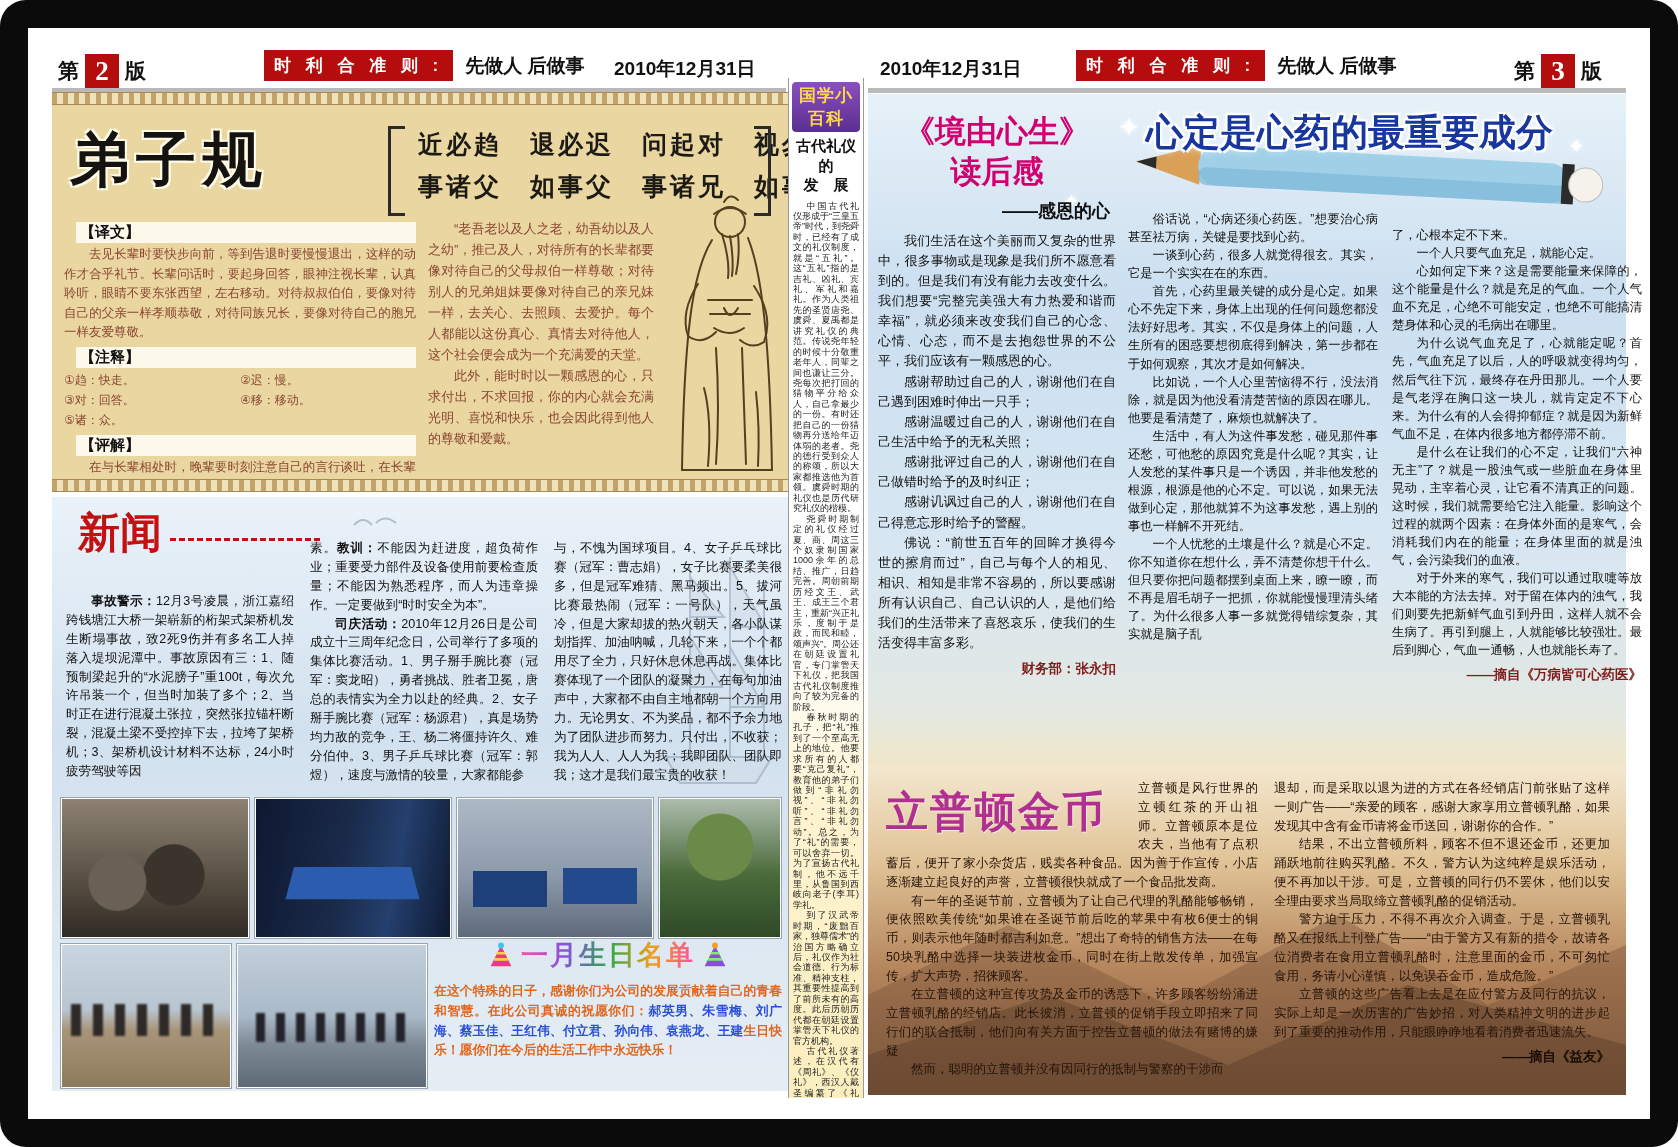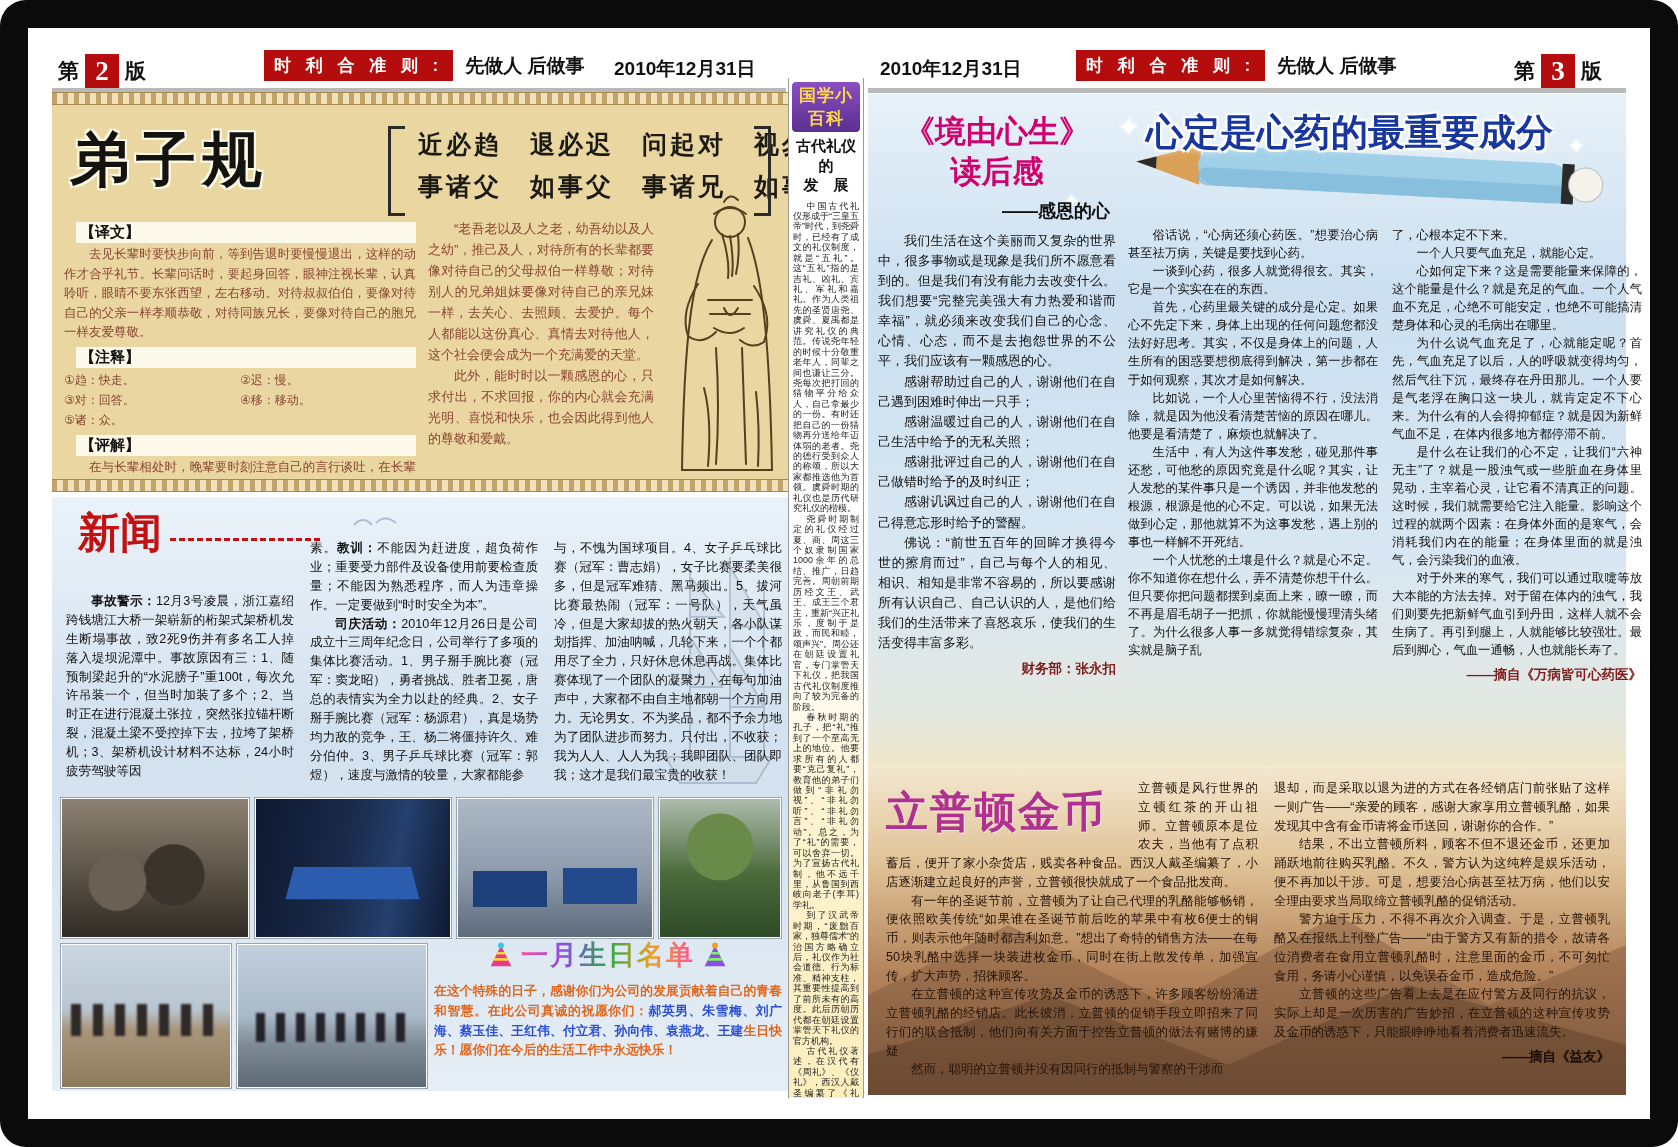--- a/index.html
+++ b/index.html
@@ -287,21 +287,21 @@
       <svg class="abs" style="left:10px;top:44px;transform:rotate(3deg);" width="480" height="64" viewBox="0 0 480 64">
         <polygon points="2,32 66,12 66,52" fill="#d9a056"></polygon>
         <polygon points="2,32 22,26 22,38" fill="#2b2b2b"></polygon>
         <rect x="64" y="12" width="372" height="40" rx="20" fill="#9fd0e8"></rect>
         <rect x="64" y="34" width="372" height="18" rx="9" fill="#7db8d8" opacity=".7"></rect>
         <rect x="428" y="12" width="12" height="40" fill="#2b2b2b"></rect>
         <circle cx="452" cy="32" r="17" fill="#f4f2ea" stroke="#bbb"></circle>
       </svg>
       <div class="abs heart-title" style="left:22px;top:10px;">心定是心药的最重要成分</div>
 
-      <div class="abs heart-col" style="left:4px;top:128px;width:250px;height:530px;">
+      <div class="abs heart-col" style="left:4px;top:112px;width:250px;height:530px;">
           <p>俗话说，“心病还须心药医。”想要治心病甚至祛万病，关键是要找到心药。</p>
           <p>一谈到心药，很多人就觉得很玄。其实，它是一个实实在在的东西。</p>
           <p>首先，心药里最关键的成分是心定。如果心不先定下来，身体上出现的任何问题您都没法好好思考。其实，不仅是身体上的问题，人生所有的困惑要想彻底得到解决，第一步都在于如何观察，其次才是如何解决。</p>
           <p>比如说，一个人心里苦恼得不行，没法消除，就是因为他没看清楚苦恼的原因在哪儿。他要是看清楚了，麻烦也就解决了。</p>
           <p>生活中，有人为这件事发愁，碰见那件事还愁，可他愁的原因究竟是什么呢？其实，让人发愁的某件事只是一个诱因，并非他发愁的根源，根源是他的心不定。可以说，如果无法做到心定，那他就算不为这事发愁，遇上别的事也一样解不开死结。</p>
           <p>一个人忧愁的土壤是什么？就是心不定。你不知道你在想什么，弄不清楚你想干什么。但只要你把问题都摆到桌面上来，瞭一瞭，而不再是眉毛胡子一把抓，你就能慢慢理清头绪了。为什么很多人事一多就觉得错综复杂，其实就是脑子乱</p>
         </div>
       <div class="abs" style="left:268px;top:128px;width:250px;height:530px;">
         <div class="heart-col cont-first">
             <p>了，心根本定不下来。</p>
@@ -316,32 +316,32 @@
     </div>
 
     <div class="abs lipton" style="left:840px;top:737px;width:758px;height:330px;">
       <svg class="abs" style="left:0;top:90px;" width="758" height="240" viewBox="0 0 758 240" preserveAspectRatio="none">
         <polygon points="0,140 140,70 300,150 470,60 620,150 758,90 758,240 0,240" fill="#7c573c" opacity=".45"></polygon>
         <polygon points="0,200 180,140 360,210 540,130 758,190 758,240 0,240" fill="#5d3f2a" opacity=".5"></polygon>
       </svg>
       <div class="abs lip-col" style="left:18px;top:14px;width:372px;height:302px;">
         <div class="lip-title">立普顿金币</div>
         <div class="cont-first">
-            <p>立普顿是风行世界的立顿红茶的开山祖师。立普顿原本是位农夫，当他有了点积蓄后，便开了家小杂货店，贱卖各种食品。西汉人戴圣编纂了，小店逐渐建立起良好的声誉，立普顿很快就成了一个食品批发商。</p>
+            <p>立普顿是风行世界的立顿红茶的开山祖师。立普顿原本是位农夫，当他有了点积蓄后，便开了家小杂货店，贱卖各种食品。因为善于作宣传，小店逐渐建立起良好的声誉，立普顿很快就成了一个食品批发商。</p>
             <p>有一年的圣诞节前，立普顿为了让自己代理的乳酪能够畅销，便依照欧美传统“如果谁在圣诞节前后吃的苹果中有枚6便士的铜币，则表示他年随时都吉利如意。”想出了奇特的销售方法——在每50块乳酪中选择一块装进枚金币，同时在街上散发传单，加强宣传，扩大声势，招徕顾客。</p>
             <p>在立普顿的这种宣传攻势及金币的诱惑下，许多顾客纷纷涌进立普顿乳酪的经销店。此长彼消，立普顿的促销手段立即招来了同行们的联合抵制，他们向有关方面于控告立普顿的做法有赌博的嫌疑</p>
             <p>然而，聪明的立普顿并没有因同行的抵制与警察的干涉而</p>
           </div>
       </div>
       <div class="abs" style="left:406px;top:14px;width:336px;height:302px;">
         <div class="lip-col cont-first">
             <p>退却，而是采取以退为进的方式在各经销店门前张贴了这样一则广告——“亲爱的顾客，感谢大家享用立普顿乳酪，如果发现其中含有金币请将金币送回，谢谢你的合作。”</p>
-            <p>结果，不出立普顿所料，顾客不但不退还金币，还更加踊跃地前往购买乳酪。不久，警方认为这纯粹是娱乐活动，便不再加以干涉。可是，想要治心病甚至祛万病，他们以安全理由要求当局取缔立普顿乳酪的促销活动。</p>
+            <p>结果，不出立普顿所料，顾客不但不退还金币，还更加踊跃地前往购买乳酪。不久，警方认为这纯粹是娱乐活动，便不再加以干涉。可是，立普顿的同行仍不罢休，他们以安全理由要求当局取缔立普顿乳酪的促销活动。</p>
             <p>警方迫于压力，不得不再次介入调查。于是，立普顿乳酪又在报纸上刊登广告——“由于警方又有新的措令，故请各位消费者在食用立普顿乳酪时，注意里面的金币，不可匆忙食用，务请小心谨慎，以免误吞金币，造成危险。”</p>
-            <p>立普顿的这些广告看上去是在应付警方及同行的抗议，实际上却是一次历害的广告妙招，在立普顿的这种宣传攻势及金币的诱惑下，只能眼睁睁地看着消费者迅速流失。</p>
+            <p>立普顿的这些广告看上去是在应付警方及同行的抗议，实际上却是一次历害的广告妙招，对人类精神文明的进步起到了重要的推动作用，只能眼睁睁地看着消费者迅速流失。</p>
           </div>
         <div class="lip-sig">——摘自《益友》</div>
       </div>
     </div>
 
   </div>
   <div id="frame"></div>
 </div>
 
 </body></html>

